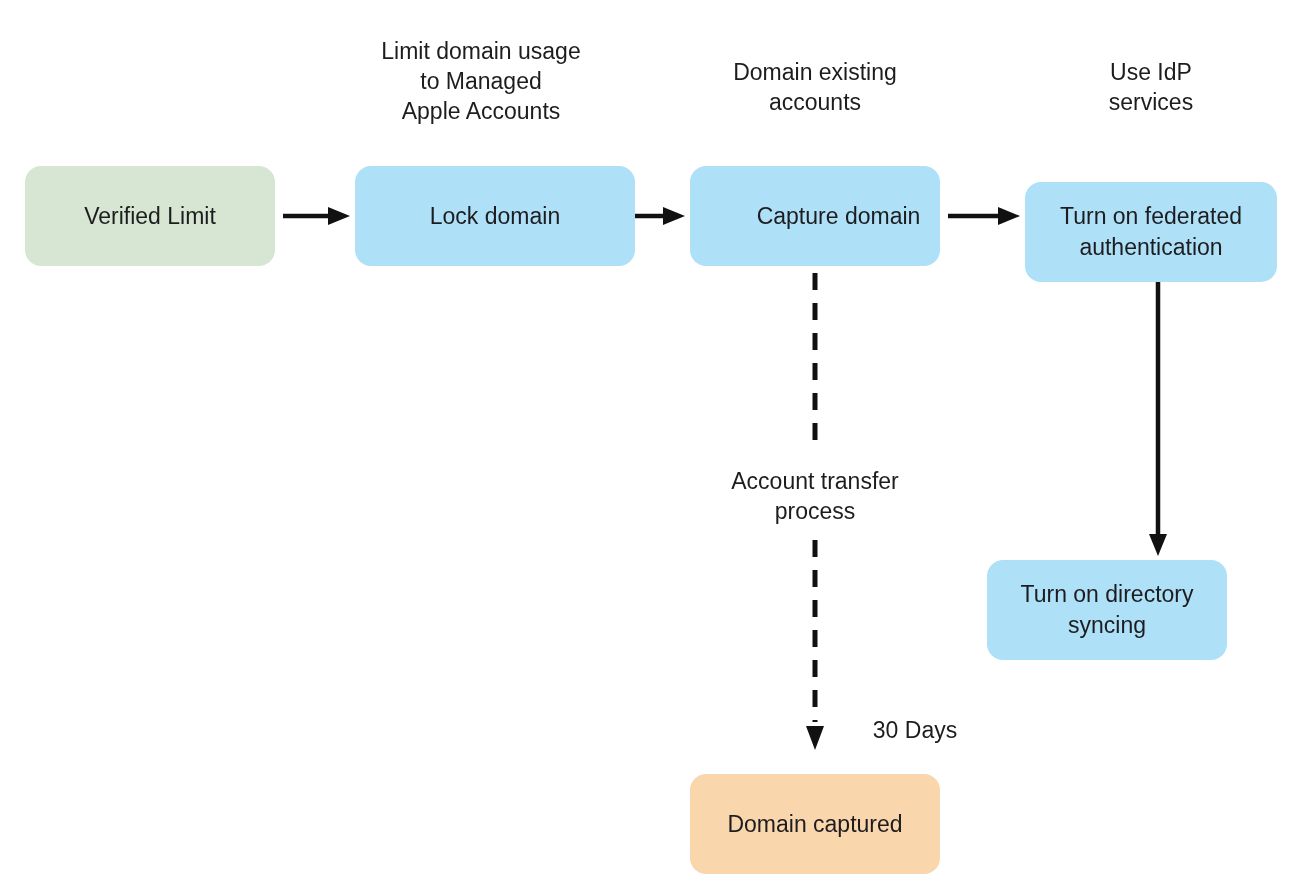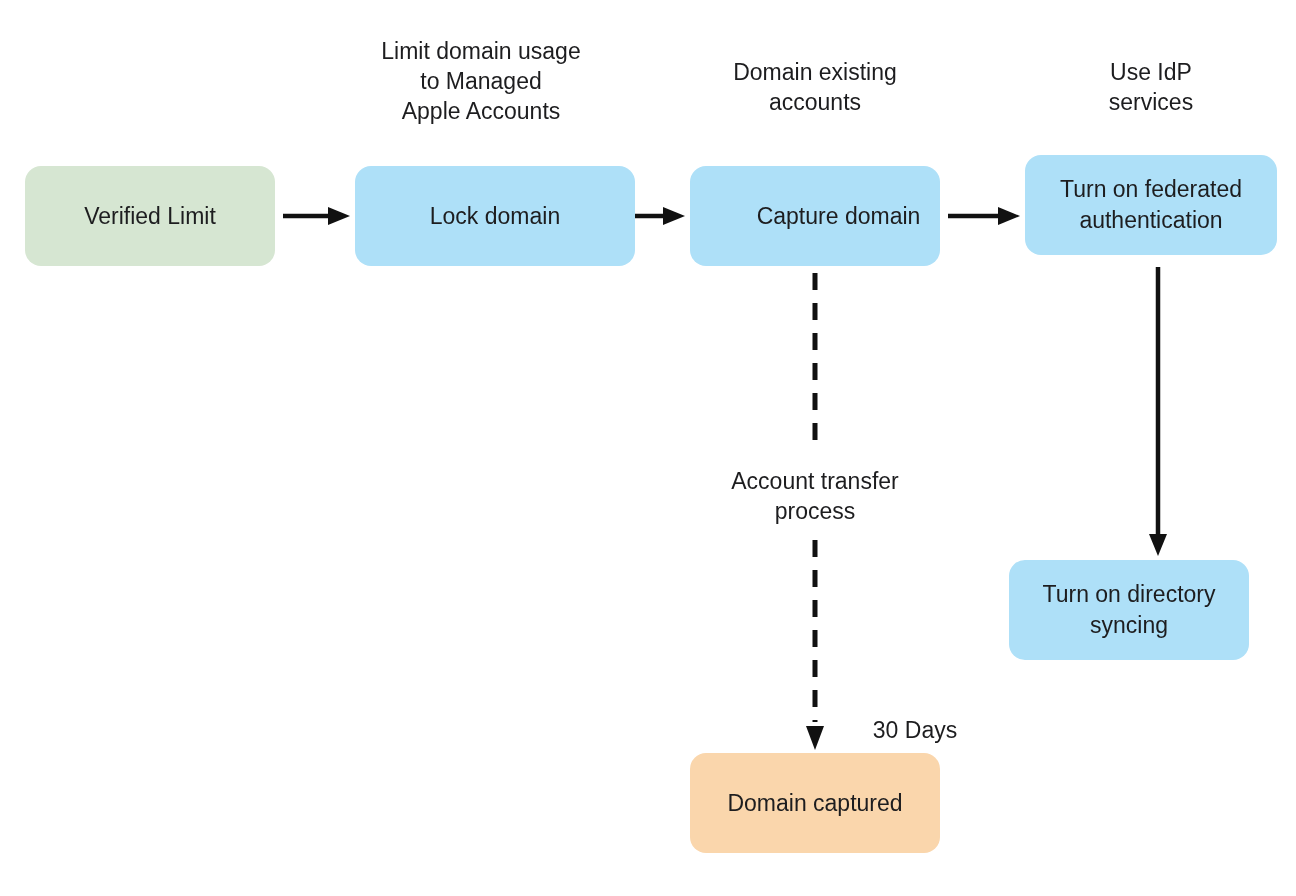--- a/index.html
+++ b/index.html
@@ -33,22 +33,22 @@
     font-size: 23px;
     line-height: 30px;
     color: #1d1d1f;
     white-space: pre-line;
   }
 
   
   #n-verified  { left: 25px;   top: 166px; width: 250px; height: 100px; }
   #n-lock      { left: 355px;  top: 166px; width: 280px; height: 100px; }
   #n-capture   { left: 690px;  top: 166px; width: 250px; height: 100px; padding-left: 47px; }
-  #n-federated { left: 1025px; top: 155px; width: 252px; height: 100px; }
-  #n-syncing   { left: 987px; top: 560px; width: 240px; height: 100px; margin-left: 22px; }
+  #n-federated { left: 1025px; top: 182px; width: 252px; height: 100px; }
+  #n-syncing   { left: 987px; top: 560px; width: 240px; height: 100px; }
   #n-captured  { left: 690px;  top: 753px; width: 250px; height: 100px; }
 
   
   #note-lock      { left: 331px;  top: 36px;  width: 300px; }
   #note-capture   { left: 665px;  top: 57px;  width: 300px; }
   #note-idp       { left: 1001px; top: 57px;  width: 300px; }
   #note-transfer  { left: 665px;  top: 466px; width: 300px; }
   #note-30days    { left: 845px;  top: 715px; width: 140px; text-align: center; }
 
   svg.arrows {
@@ -111,15 +111,15 @@
   <div class="node" id="n-lock" style="background-color: rgb(174, 224, 248);">Lock domain</div>
 
   <div class="node" id="n-capture" style="background-color: rgb(174, 224, 248);">Capture domain</div>
 
   <div class="node" id="n-federated" style="background-color: rgb(174, 224, 248);">Turn on federated
 authentication</div>
 
   <div class="node" id="n-syncing" style="background-color: rgb(174, 224, 248);">Turn on directory
 syncing</div>
 
-  <div class="node" id="n-captured" style="background-color: rgb(250, 214, 172);">Domain captured</div>
+  <div class="node" id="n-captured" style="background-color: rgb(250, 214, 172); margin-top: 21px;">Domain captured</div>
 
 </div>
 
 </body></html>

